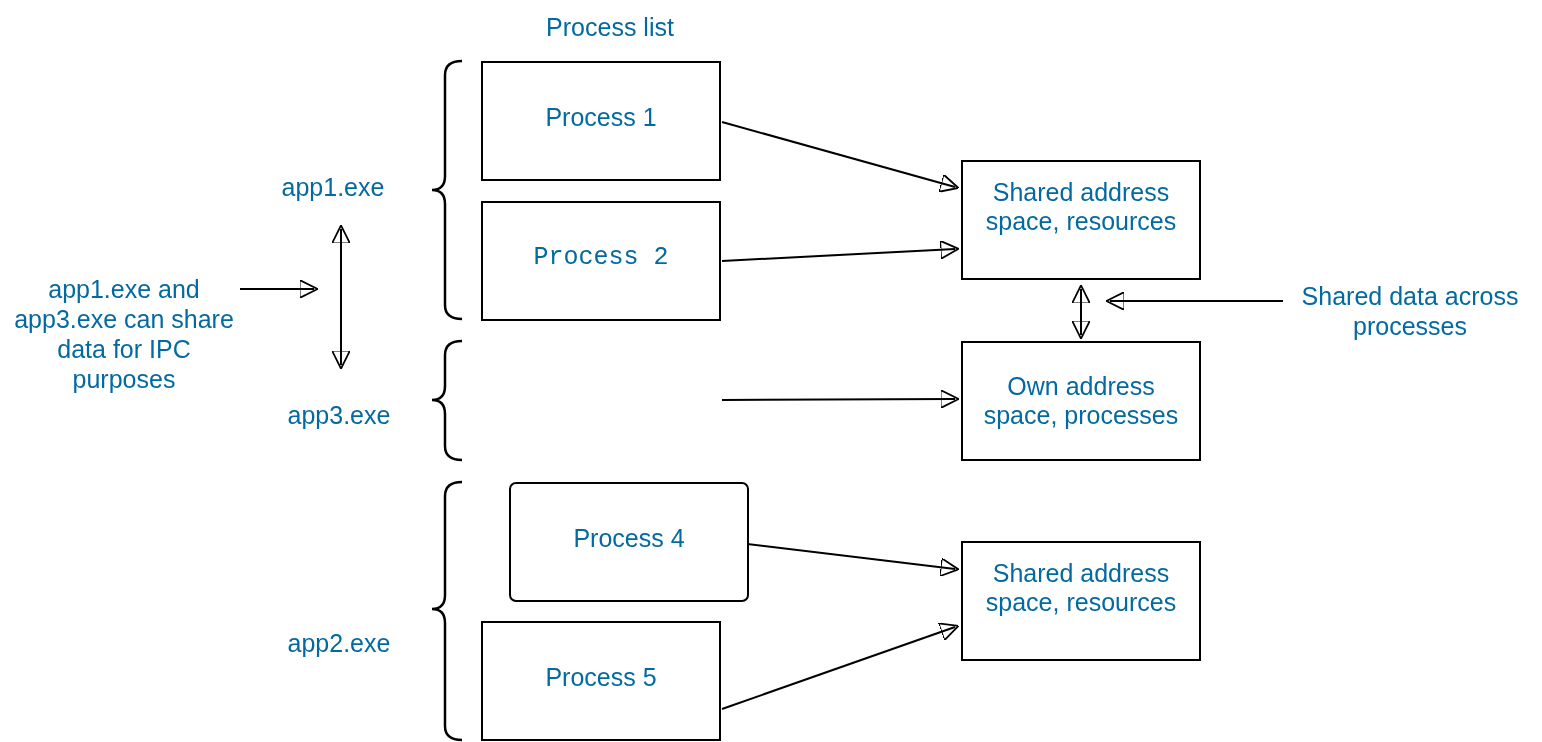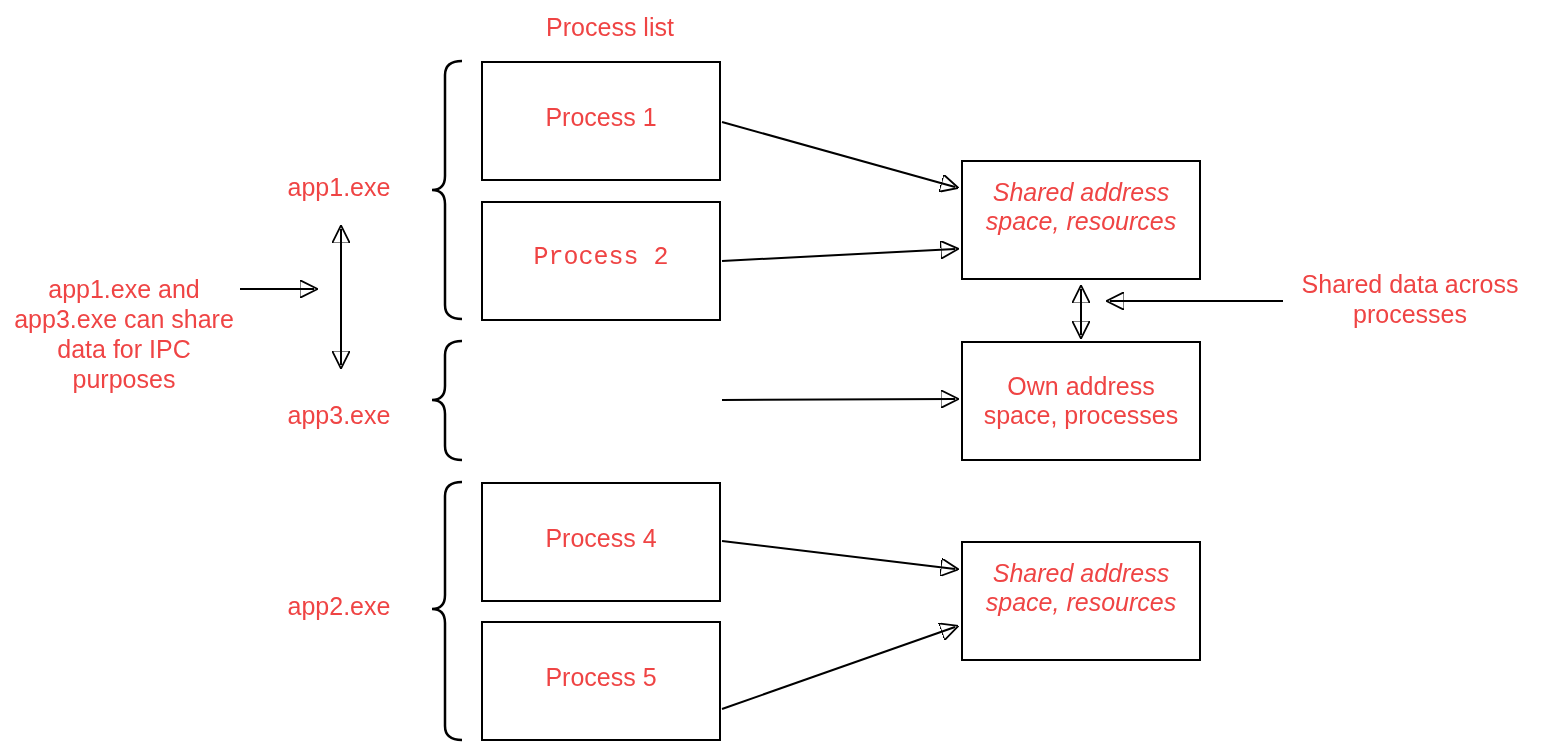--- a/index.html
+++ b/index.html
@@ -6,21 +6,21 @@
     margin: 0;
     padding: 0;
     background: #ffffff;
   }
   .canvas {
     position: relative;
     width: 1542px;
     height: 742px;
     background: #ffffff;
     font-family: "Liberation Sans", "DejaVu Sans", sans-serif;
-    color: #ef4444;
+    color: #0369a1;
     overflow: hidden;
   }
   .layer {
     position: absolute;
     left: 0;
     top: 0;
     width: 1542px;
     height: 742px;
   }
   .layer line, .layer path {
@@ -42,21 +42,20 @@
     line-height: 29px;
   }
   .box .box-label {
     white-space: pre-line;
   }
   .box.proc {
     padding-bottom: 8px;
   }
   .box.label-high {
     padding-bottom: 26px;
-    font-style: italic;
   }
   .txt {
     position: absolute;
     text-align: center;
     font-size: 25px;
     line-height: 30px;
     white-space: pre-line;
   }
 </style>
 </head>
@@ -88,43 +87,43 @@
   </svg>
 
   <div class="txt" style="left:490px; top:12px; width:240px;">Process list</div>
 
   <div class="box proc" style="left:481px; top:61px;">
     <span class="box-label">Process 1</span>
   </div>
   <div class="box proc" style="left:481px; top:201px;font-family:Liberation Mono, monospace;">
     <span class="box-label">Process 2</span>
   </div>
-  <div class="box proc" style="left:481px; top:482px;">
+  <div class="box proc" style="left:509px; top:482px;border-radius:7px;">
     <span class="box-label">Process 4</span>
   </div>
   <div class="box proc" style="left:481px; top:621px;align-items:center;">
     <span class="box-label">Process 5</span>
   </div>
 
   <div class="box label-high" style="left:961px; top:160px;">
     <span class="box-label">Shared address
 space, resources</span>
   </div>
   <div class="box" style="left:961px; top:341px;">
     <span class="box-label">Own address
 space, processes</span>
   </div>
   <div class="box label-high" style="left:961px; top:541px;">
     <span class="box-label">Shared address
 space, resources</span>
   </div>
 
-  <div class="txt" style="left:279px; top:172px; width:120px;">app1.exe</div>
+  <div class="txt" style="left:273px; top:172px; width:120px;">app1.exe</div>
   <div class="txt" style="left:279px; top:400px; width:120px;">app3.exe</div>
-  <div class="txt" style="left:279px; top:591px; width:120px;">app2.exe</div>
+  <div class="txt" style="left:279px; top:628px; width:120px;">app2.exe</div>
 
   <div class="txt" style="left:4px; top:228px; width:240px;margin-top:46px;">app1.exe and
 app3.exe can share
 data for IPC purposes</div>
-  <div class="txt" style="left:1290px; top:269px; width:240px;">Shared data across
+  <div class="txt" style="left:1290px; top:281px; width:240px;">Shared data across
 processes</div>
 
 </div>
 
 </body></html>

